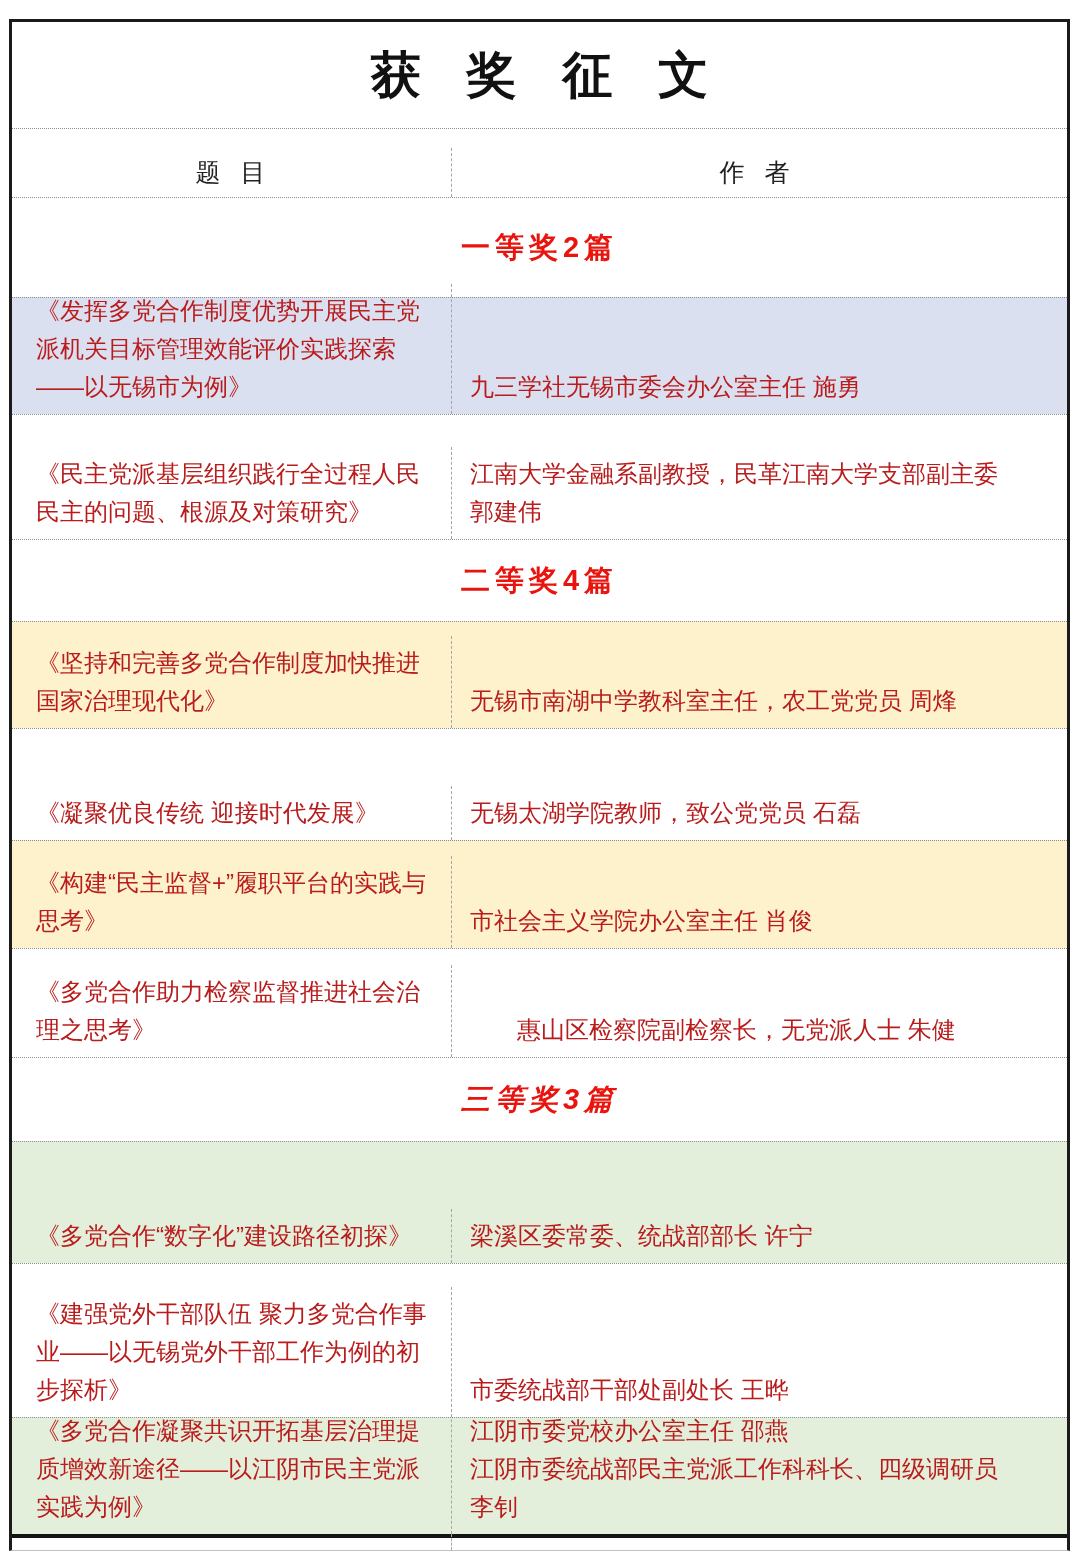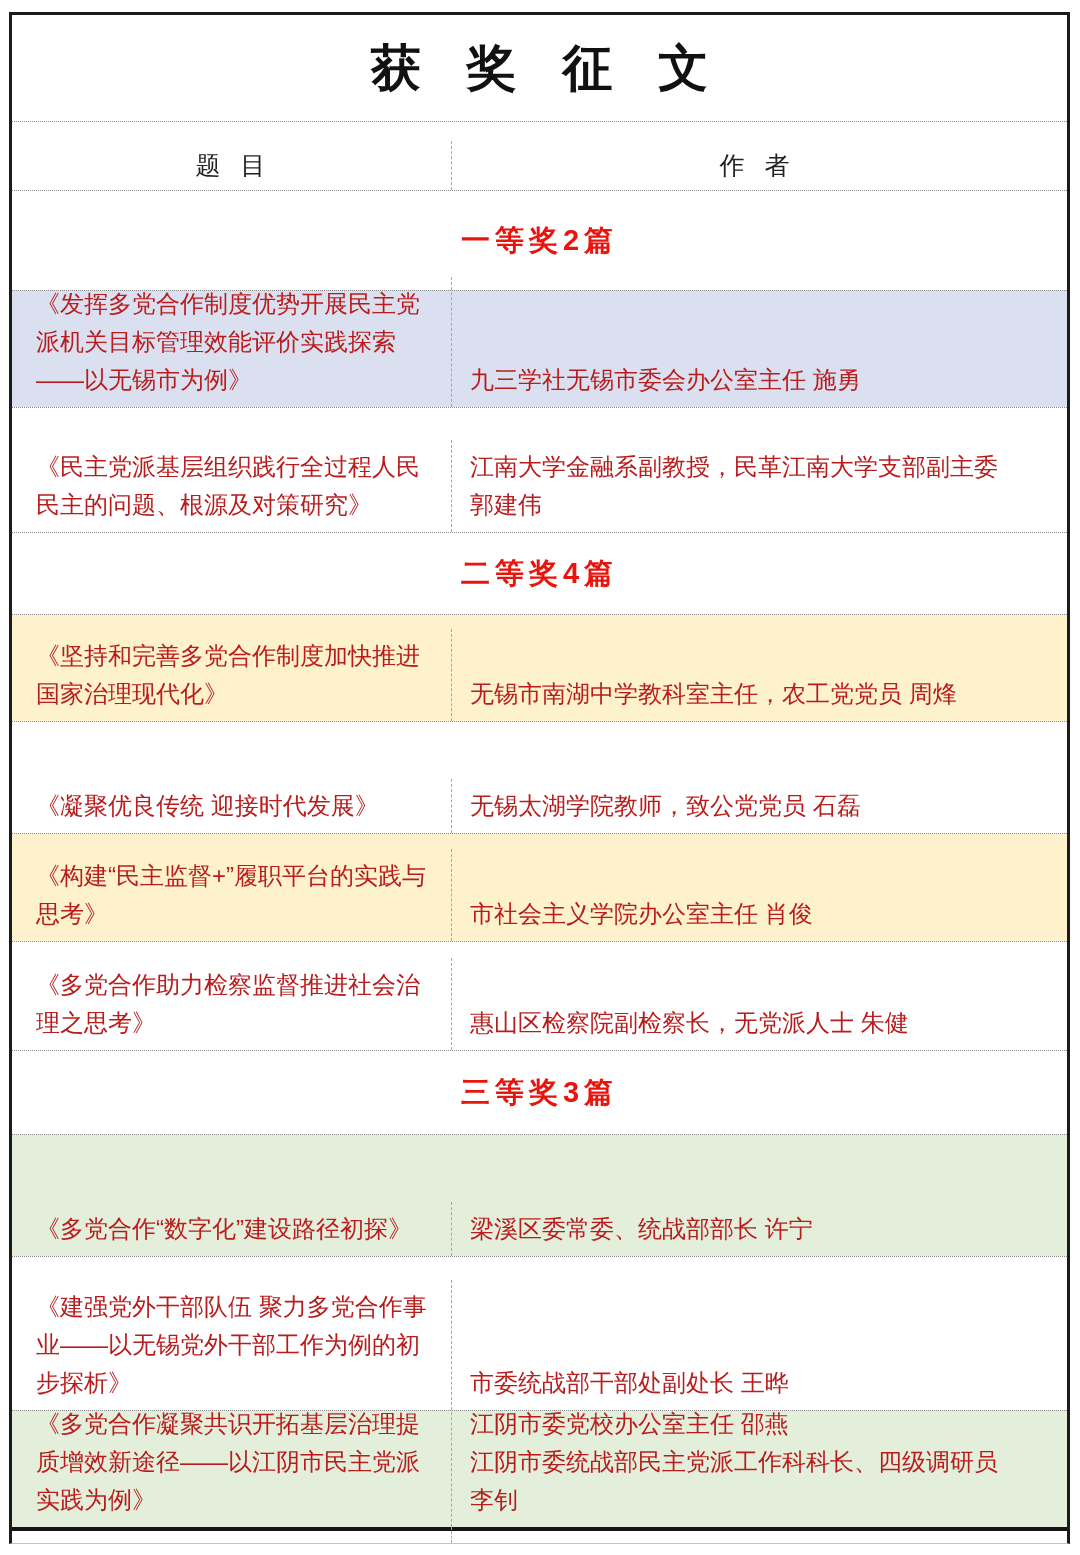--- a/index.html
+++ b/index.html
@@ -2,39 +2,39 @@
 <html><head>
 <meta charset="utf-8">
 <style>
   html,body{margin:0;padding:0;}
   body{
     width:1080px;height:1555px;background:#ffffff;position:relative;overflow:hidden;
     font-family:"Liberation Sans","DejaVu Sans",sans-serif;
     color:#2d2d2d;
   }
   .frame{
-    position:absolute;left:9px;top:12px;width:1061px;
+    position:absolute;left:9px;top:19px;width:1061px;
     box-sizing:border-box;
     border:3px solid #1b1b1b;
     border-bottom:1px solid #c2c2c2;
     background:#ffffff;
   }
   .row{box-sizing:border-box;display:flex;width:100%;border-top:1px dotted #8d8d8d;align-items:flex-end;}
   .row.first{border-top:none;}
   
   .title-row{height:106px;align-items:center;justify-content:center;}
   .title-text{
     font-size:50px;font-weight:bold;color:#111111;letter-spacing:16px;
     padding-left:16px; 
     white-space:nowrap;
   }
   .header-row{height:69px;}
   .section-row{height:100px;align-items:center;justify-content:center;}
   .section-row.s2{height:82px;}
-  .section-row.s3{height:84px;}
+  .section-row.s3{height:84px;font-style:italic;}
   .section-label{
     font-size:29px;font-weight:bold;color:#e9140e;letter-spacing:5px;white-space:nowrap;
   }
   
   .c-left{
     box-sizing:border-box;width:440px;flex:0 0 440px;
     border-right:1px dashed #a6a6a6;
     display:flex;align-items:center;
     padding:8px 10px 8px 24px;
   }
@@ -44,21 +44,21 @@
     padding:8px 18px 8px 18px;
   }
   .c-left.center,.c-right.center{justify-content:center;padding-left:10px;}
   .cell-text{
     font-size:24px;line-height:38px;white-space:pre-line;color:#b91c1c;
   }
   .head-text{font-size:25px;color:#222222;letter-spacing:2px;white-space:pre;}
   
   .h-r1{height:117px;} .h-r2{height:125px;}
   .h-r3{height:107px;} .h-r4{height:112px;}
-  .h-r5{height:108px;} .h-r6{height:109px;}
+  .h-r5{height:108px;} .h-r6{height:109px;gap:47px;}
   .h-r7{height:122px;} .h-r8{height:154px;}
   .h-r9{height:121px;border-bottom:4px solid #141414;}
   .stub-row{height:12px;border-top:none;background:#ffffff;}
   
   .tint-blue{background:#dbe0f1;}
   .tint-yellow{background:#fdf2cc;}
   .tint-green{background:#e3efdb;}
 </style>
 </head>
 <body>

